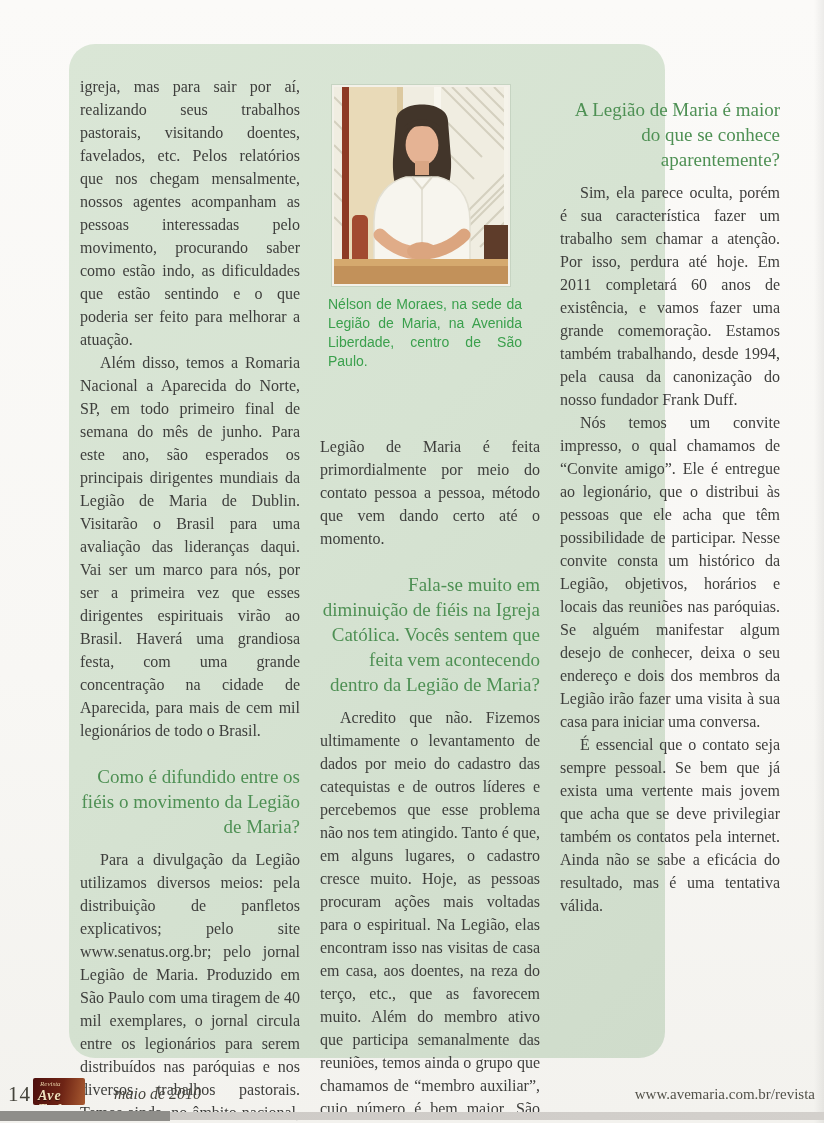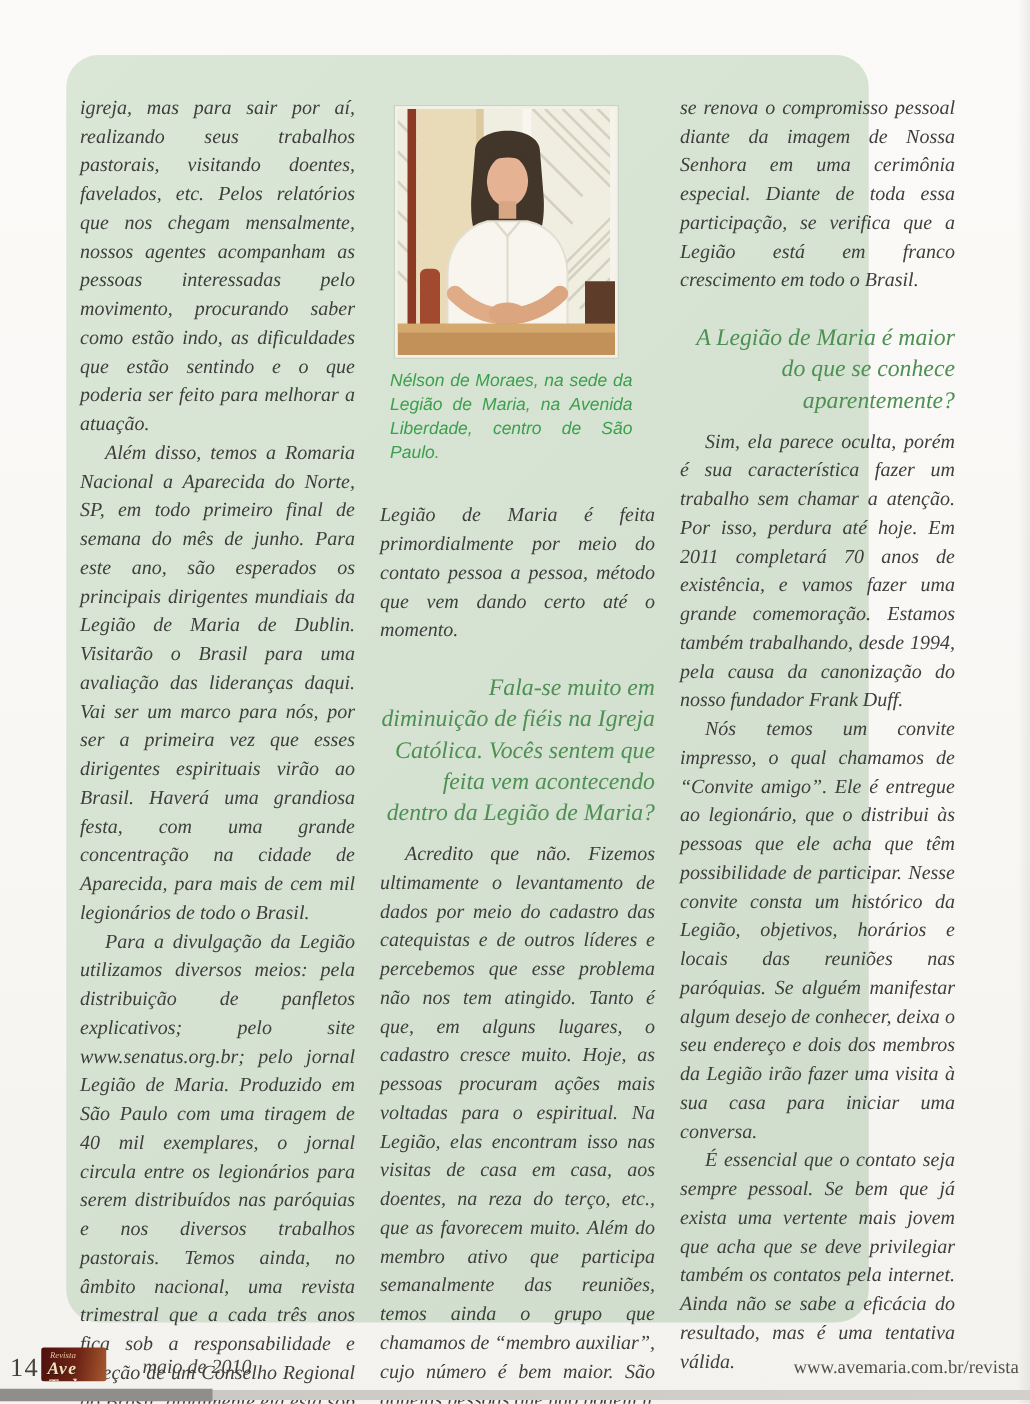--- a/index.html
+++ b/index.html
@@ -15,45 +15,44 @@
   body{
     position:relative;
     width:824px;height:1123px;
     background:linear-gradient(180deg,#fbfaf8 0%,#f8f7f4 60%,#f3f2ee 100%);
     font-family:"Liberation Serif", serif;
     overflow:hidden;
   }
   .edge-shade{position:absolute;right:0;top:0;width:10px;height:1123px;
     background:linear-gradient(90deg,rgba(0,0,0,0) 0%,rgba(0,0,0,.06) 100%);}
   .panel{
-    position:absolute;left:53px;top:44px;width:642px;height:1014px;
+    position:absolute;left:69px;top:44px;width:596px;height:1014px;
     background:linear-gradient(135deg,#dae6d6 0%,var(--panel) 45%,#cfdccb 100%);
     border-radius:26px;
-    font-style:italic;
   }
   .columns{display:flex;gap:20px;padding:31px 11px 0 11px;}
   .col{width:220px;flex:0 0 220px;}
   .para{
     font-size:16px;line-height:23px;color:var(--body);
     text-align:justify;hyphens:auto;-webkit-hyphens:auto;
   }
   .para.indent{text-indent:20px;}
   .qhead{
     font-size:19px;line-height:25px;color:var(--heading);
     margin:22px 0 9px 0;font-weight:400;text-align:right;
   }
   .photo-wrap{margin:10px 0 0 12px;width:178px;}
   .photo{
     width:178px;height:201px;background:#f1eee3;
     border:2px solid #f3f1e9;box-shadow:0 0 0 1px #c6d4c2;
     position:relative;overflow:hidden;
   }
   .photo svg{display:block;}
   .caption{
-    margin:9px 0 30px 8px;width:194px;
+    margin:9px 0 64px 8px;width:194px;
     font-family:"Liberation Sans", sans-serif;
     font-size:14px;line-height:19px;color:var(--caption);
     text-align:justify;
   }
   .footer{position:absolute;left:0;top:1072px;width:824px;height:40px;}
   .page-number{
     position:absolute;left:8px;top:10px;
     font-size:21px;color:var(--footer-ink);letter-spacing:1px;
   }
   .logo{
@@ -87,20 +86,21 @@
 <body>
 
 <div class="edge-shade"></div>
 
 <div class="panel">
   <div class="columns">
 
     <div class="col">
       <p class="para">igreja, mas para sair por aí, realizando seus trabalhos pastorais, visitando doentes, favelados, etc. Pelos relatórios que nos chegam mensalmente, nossos agentes acompanham as pessoas interessadas pelo movimento, procurando saber como estão indo, as dificuldades que estão sentindo e o que poderia ser feito para melhorar a atuação.</p>
       <p class="para indent">Além disso, temos a Romaria Nacional a Aparecida do Norte, SP, em todo primeiro final de semana do mês de junho. Para este ano, são esperados os principais dirigentes mundiais da Legião de Maria de Dublin. Visitarão o Brasil para uma avaliação das lideranças daqui. Vai ser um marco para nós, por ser a primeira vez que esses dirigentes espirituais virão ao Brasil. Haverá uma grandiosa festa, com uma grande concentração na cidade de Aparecida, para mais de cem mil legionários de todo o Brasil.</p>
+      <h3 class="qhead">Como é difundido entre os fiéis o movimento da Legião de Maria?</h3>
       <p class="para indent">Para a divulgação da Legião utilizamos diversos meios: pela distribuição de panfletos explicativos; pelo site www.senatus.org.br; pelo jornal Legião de Maria. Produzido em São Paulo com uma tiragem de 40 mil exemplares, o jornal circula entre os legionários para serem distribuídos nas paróquias e nos diversos trabalhos pastorais. Temos ainda, no âmbito nacional, uma revista trimestral que a cada três anos fica sob a responsabilidade e direção de um Conselho Regional do Brasil; atualmente ela está sob os cuidados do Conselho de Recife. Todos colaboram com seu conteúdo.</p>
 
     </div>
 
     <div class="col">
       <div class="photo-wrap">
         <div class="photo">
           <svg width="178" height="201" viewBox="0 0 178 201" xmlns="http://www.w3.org/2000/svg">
 
             <rect x="0" y="0" width="178" height="201" fill="#f0ede1"></rect>
@@ -149,23 +149,22 @@
           </svg>
         </div>
       </div>
       <p class="caption">Nélson de Moraes, na sede da Legião de Maria, na Avenida Liberdade, centro de São Paulo.</p>
       <p class="para">Legião de Maria é feita primordialmente por meio do contato pessoa a pessoa, método que vem dando certo até o momento.</p>
       <h3 class="qhead">Fala-se muito em diminuição de fiéis na Igreja Católica. Vocês sentem que feita vem acontecendo dentro da Legião de Maria?</h3>
       <p class="para indent">Acredito que não. Fizemos ultimamente o levantamento de dados por meio do cadastro das catequistas e de outros líderes e percebemos que esse problema não nos tem atingido. Tanto é que, em alguns lugares, o cadastro cresce muito. Hoje, as pessoas procuram ações mais voltadas para o espiritual. Na Legião, elas encontram isso nas visitas de casa em casa, aos doentes, na reza do terço, etc., que as favorecem muito. Além do membro ativo que participa semanalmente das reuniões, temos ainda o grupo que chamamos de “membro auxiliar”, cujo número é bem maior. São aquelas pessoas que não podem ir à reunião semanal, mas que desejam pertencer à Legião. A única obrigação que lhes cabe é participar da reunião anual que acontece sempre em março, na “Solenidade de Consagração Individual”, quando</p>
     </div>
 
     <div class="col">
-      <p class="para">se renova o compromisso pessoal diante da imagem de Nossa Senhora em uma cerimônia especial. Diante de toda essa participação, se verifica que a Legião está em franco crescimento em todo o Brasil.</p>
       <h3 class="qhead">A Legião de Maria é maior do que se conhece aparentemente?</h3>
-      <p class="para indent">Sim, ela parece oculta, porém é sua característica fazer um trabalho sem chamar a atenção. Por isso, perdura até hoje. Em 2011 completará 70 anos de existência, e vamos fazer uma grande comemoração. Estamos também trabalhando, desde 1994, pela causa da canonização do nosso fundador Frank Duff.</p>
+      <p class="para indent">Sim, ela parece oculta, porém é sua característica fazer um trabalho sem chamar a atenção. Por isso, perdura até hoje. Em 2011 completará 60 anos de existência, e vamos fazer uma grande comemoração. Estamos também trabalhando, desde 1994, pela causa da canonização do nosso fundador Frank Duff.</p>
       <p class="para indent">Nós temos um convite impresso, o qual chamamos de “Convite amigo”. Ele é entregue ao legionário, que o distribui às pessoas que ele acha que têm possibilidade de participar. Nesse convite consta um histórico da Legião, objetivos, horários e locais das reuniões nas paróquias. Se alguém manifestar algum desejo de conhecer, deixa o seu endereço e dois dos membros da Legião irão fazer uma visita à sua casa para iniciar uma conversa.</p>
       <p class="para indent">É essencial que o contato seja sempre pessoal. Se bem que já exista uma vertente mais jovem que acha que se deve privilegiar também os contatos pela internet. Ainda não se sabe a eficácia do resultado, mas é uma tentativa válida.</p>
 
     </div>
 
   </div>
 </div>
 
 <div class="footer">
   <span class="page-number">14</span>

